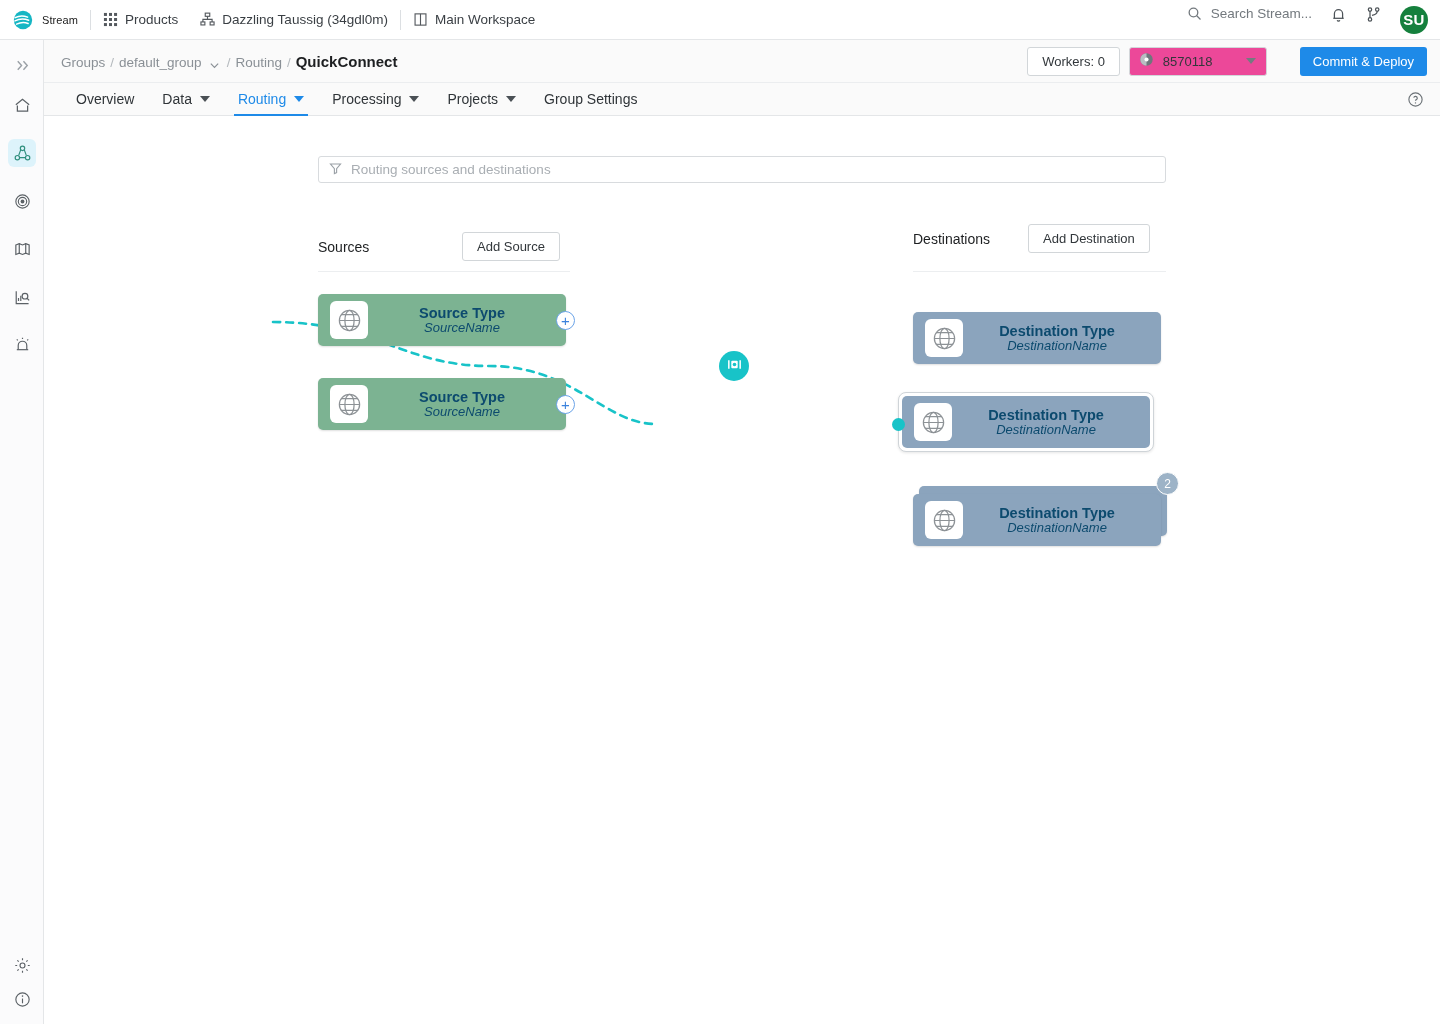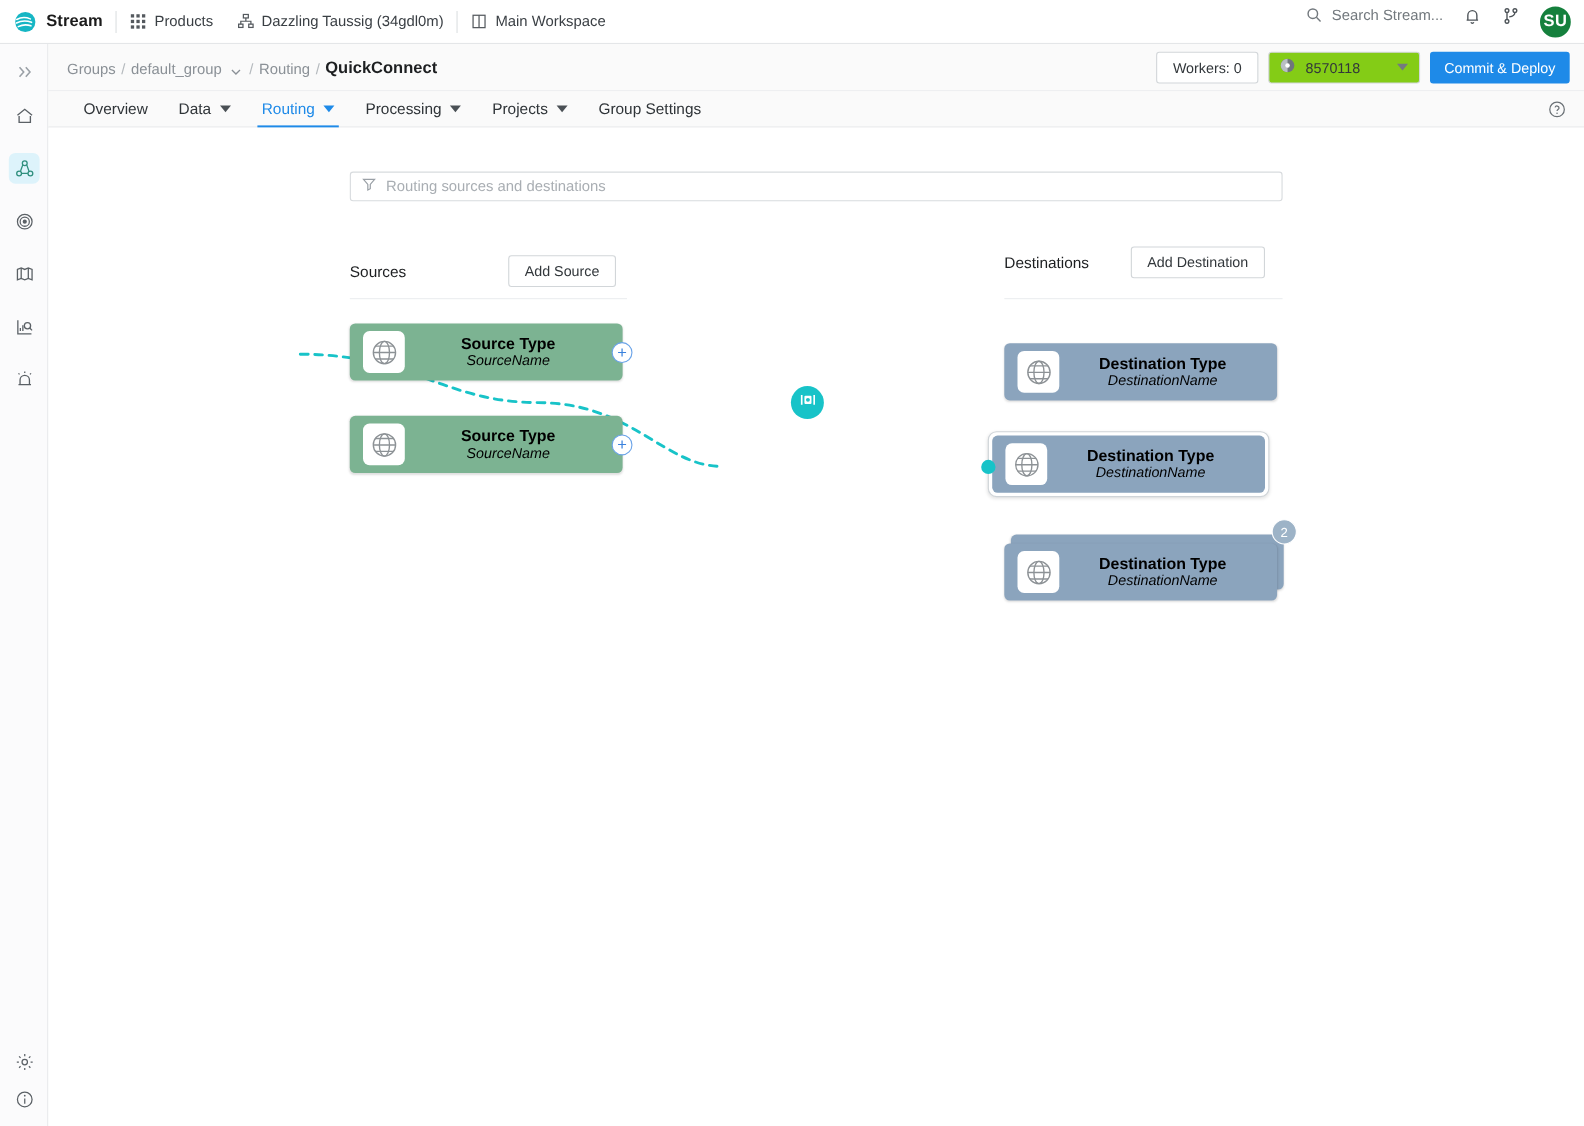--- a/index.html
+++ b/index.html
@@ -13,21 +13,21 @@
 
   
   .topbar {
     position: absolute; top: 0; left: 0; width: 1440px; height: 40px;
     background: #ffffff;
     border-bottom: 1px solid #e4e6e8;
     display: flex; align-items: center;
   }
   .brand { display: flex; align-items: center; gap: 8px; padding-left: 12px; }
   .brand-logo { width: 22px; height: 22px; display: block; }
-  .brand-name { font-size: 15px; font-weight: bold; color: #1b1b1b; letter-spacing: .1px; }
+  .brand-name { font-size: 11px; font-weight: normal; color: #1b1b1b; letter-spacing: .1px; }
   .tb-sep { width: 1px; height: 20px; background: #dcdfe2; margin: 0 12px; }
   .tb-item { display: flex; align-items: center; gap: 7px; font-size: 13.5px; color: #3a3f44; }
   .tb-item .ic { width: 15px; height: 15px; display: block; color: #54595e; }
   .tb-item + .tb-item { margin-left: 22px; }
   .topbar-right { margin-left: auto; display: flex; align-items: flex-start; padding-right: 12px; gap: 18px; }
   .search-box { display: flex; align-items: center; gap: 9px; color: #73797e; font-size: 13.5px; }
   .search-box .ic { width: 15px; height: 15px; color: #73797e; }
   .tb-icon { width: 17px; height: 17px; color: #4d5358; display: block; }
   .avatar {
     width: 28px; height: 28px; border-radius: 50%;
@@ -69,29 +69,29 @@
   .crumbs .cur { color: #1d1f21; font-weight: bold; font-size: 15px; }
   .crumb-caret { width: 11px; height: 11px; color: #8a9096; margin: 0 2px; }
   .ws-actions { margin-left: auto; display: flex; align-items: center; gap: 9px; padding-right: 13px; }
   .btn-outline {
     height: 29px; padding: 0 14px; border: 1px solid #d2d6d9; border-radius: 3px;
     background: #fff; font-size: 13px; color: #32373b;
     display: flex; align-items: center; justify-content: center;
   }
   .btn-version {
     height: 29px; padding: 0 10px 0 9px; border: 1px solid #d2d6d9; border-radius: 3px;
-    background: #84cc16; font-size: 13px; color: #32373b;
+    background: #ec4899; font-size: 13px; color: #32373b;
     display: flex; align-items: center; gap: 9px; min-width: 138px;
   }
   .btn-version .caret { margin-left: auto; width: 0; height: 0;
     border-left: 5px solid transparent; border-right: 5px solid transparent; border-top: 6px solid #747a80; }
   .btn-primary {
     height: 29px; padding: 0 13px; border: none; border-radius: 3px;
     background: #1e8ae8; color: #fff; font-size: 13px;
-    display: flex; align-items: center; justify-content: center;
+    display: flex; align-items: center; justify-content: center; margin-left: 24px;
   }
 
   
   .tabs {
     position: absolute; top: 83px; left: 44px; width: 1396px; height: 33px;
     background: #fafafa; border-bottom: 1px solid #e4e6e8;
     display: flex; align-items: stretch; padding-left: 18px;
   }
   .tab {
     display: flex; align-items: center; gap: 8px;
@@ -127,21 +127,21 @@
   #dest-head { left: 869px; top: 108px; width: 253px; }
   #dest-head .title { width: 115px; }
   .col-rule { position: absolute; height: 1px; background: #eceef0; }
   #sources-rule { left: 274px; top: 155px; width: 252px; }
   #dest-rule { left: 869px; top: 155px; width: 253px; }
 
   
   .card {
     position: absolute; width: 248px; height: 52px; border-radius: 5px;
     display: flex; align-items: center; padding-left: 12px;
-    color: #000000; box-shadow: 0 1px 2px rgba(0,0,0,.13);
+    color: #0c4a6e; box-shadow: 0 1px 2px rgba(0,0,0,.13);
   }
   .card .globe {
     width: 38px; height: 38px; border-radius: 6px; background: #ffffff;
     display: flex; align-items: center; justify-content: center; flex: none;
   }
   .card .globe svg { width: 27px; height: 27px; color: #8d9296; }
   .card .labels { flex: 1; text-align: center; padding-right: 10px; line-height: 1.12; }
   .card .ctype { font-size: 14.5px; font-weight: bold; }
   .card .cname { font-size: 13px; font-style: italic; }
   .card.src { background: #7cb392; }

